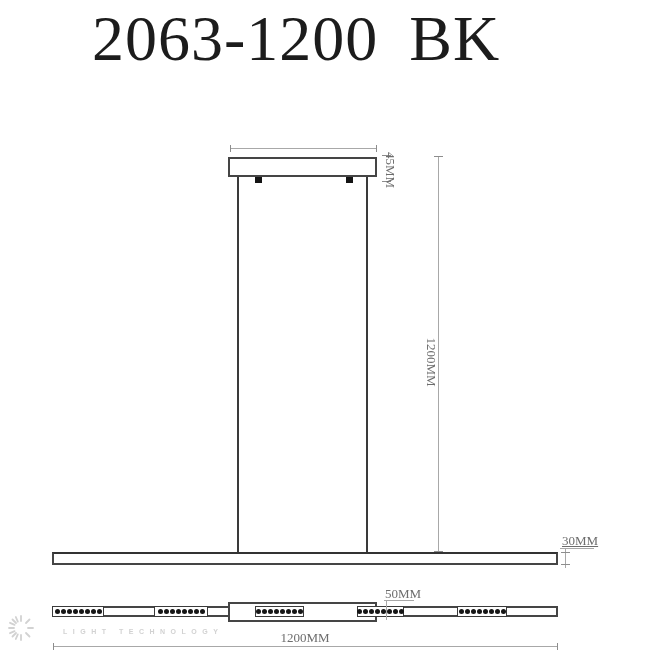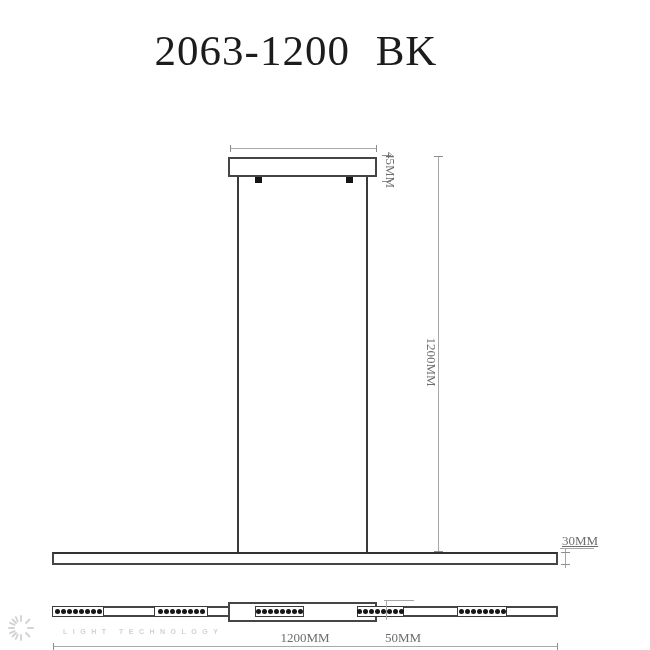--- a/index.html
+++ b/index.html
@@ -3,22 +3,22 @@
 <meta charset="utf-8">
 <style>
   * { margin:0; padding:0; box-sizing:border-box; }
   html,body { background:#ffffff; }
   .stage {
     position:relative; width:650px; height:650px; background:#ffffff;
     font-family:"Liberation Serif", serif; overflow:hidden;
   }
   
   .title {
-    position:absolute; left:0; top:24px; width:592px; text-align:center;
-    font-size:43px; line-height:54px; color:#1c1c1c; word-spacing:14px;
+    position:absolute; left:0; top:12px; width:592px; text-align:center;
+    font-size:64px; line-height:54px; color:#1c1c1c; word-spacing:14px;
     letter-spacing:1px; white-space:nowrap;
   }
   
   .obox { position:absolute; background:#ffffff; border:2px solid #454545; z-index:3; }
   .wire { position:absolute; width:2px; background:#3a3a3a; z-index:2; }
   .mount { position:absolute; width:7px; height:6px; background:#141414; z-index:4; }
   
   .dim-h { position:absolute; height:1px; background:#a8a8a8; z-index:2; }
   .dim-v { position:absolute; width:1px; background:#a8a8a8; z-index:2; }
   .tick-v { position:absolute; width:1px; height:7px; background:#8d8d8d; z-index:2; }
@@ -134,21 +134,21 @@
       <span class="dot"></span>
       <span class="dot"></span>
       <span class="dot"></span>
       <span class="dot"></span>
       <span class="dot"></span>
       <span class="dot"></span>
       <span class="dot"></span>
       <span class="dot"></span>
     </div>
 
-  <div class="dim-label" style="left:385px; top:586px; z-index:6;margin-top:44px;">50MM</div>
+  <div class="dim-label" style="left:385px; top:586px; z-index:6;">50MM</div>
   <div class="dim-h" style="left:384px; top:600px; width:30px; z-index:6;"></div>
   <div class="dim-v" style="left:386px; top:600px; height:20px; z-index:6;"></div>
 
   <div class="dim-h" style="left:53px; top:646px; width:505px;"></div>
   <div class="tick-v" style="left:53px; top:643px;"></div>
   <div class="tick-v" style="left:557px; top:643px;"></div>
   <div class="dim-label center" style="left:155px; top:630px; width:300px;">1200MM</div>
 
   <svg class="wm wm-star" width="30" height="30" viewBox="0 0 30 30">
     <g stroke="#d2d2d2" stroke-width="1.8" stroke-linecap="round">

